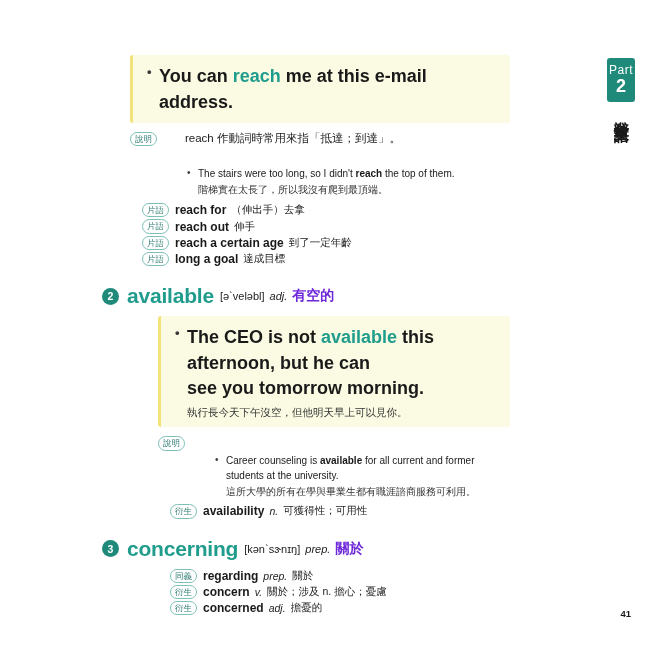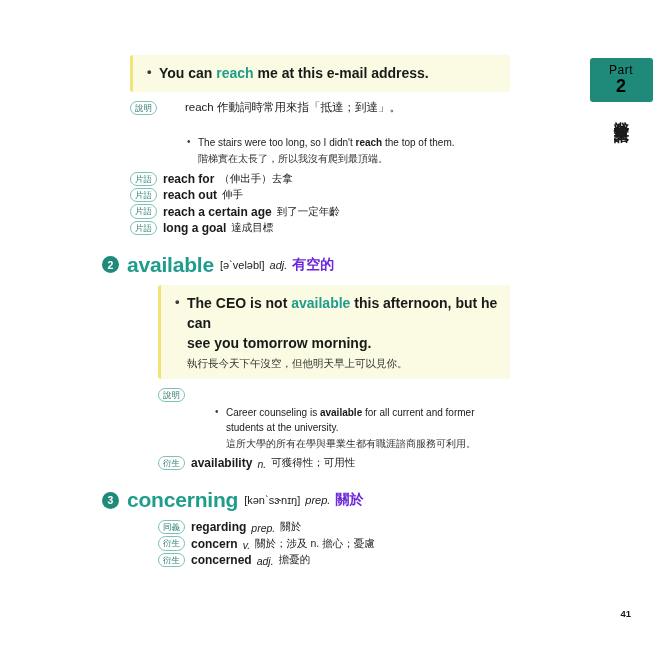--- a/index.html
+++ b/index.html
@@ -23,24 +23,24 @@
   .side-tab {
     position: absolute;
     right: 14px;
     top: 58px;
     width: 40px;
     display: flex;
     flex-direction: column;
     align-items: center;
   }
   .side-tab-box {
-    width: 63px;
+    width: 28px;
     height: 44px;
     background: #1f8a7a;
-    color: #000000;
+    color: #ffffff;
     border-radius: 3px;
     display: flex;
     flex-direction: column;
     align-items: center;
     justify-content: center;
     line-height: 1.05;
   }
   .side-tab-box .part-word {
     font-size: 12px;
     letter-spacing: 0.5px;
@@ -69,21 +69,21 @@
   .example-box {
     background: #fbfbe3;
     border-left: 3px solid #f2e27a;
     border-radius: 3px;
     padding: 9px 10px 8px 14px;
     margin-bottom: 7px;
   }
   .ex-line {
     position: relative;
     padding-left: 12px;
-    font-size: 14px;
+    font-size: 18px;
     font-weight: bold;
     color: #1a1a1a;
     line-height: 1.42;
   }
   .ex-line::before {
     content: "•";
     position: absolute;
     left: 0;
     top: -1px;
     color: #3b3b3b;
@@ -146,22 +146,22 @@
     color: #333333;
     padding-left: 13px;
     margin-top: 2px;
     line-height: 1.4;
   }
   .phrase-list {
     margin-top: 6px;
   }
   .phrase-row {
     display: flex;
-    align-items: flex-end;
-    margin: 2px 0;
+    align-items: center;
+    margin: 2px 12px;
   }
   .phrase-row .tag {
     margin-top: 0;
   }
   .phrase-en {
     font-size: 12px;
     font-weight: bold;
     color: #1a1a1a;
   }
   .phrase-zh {

